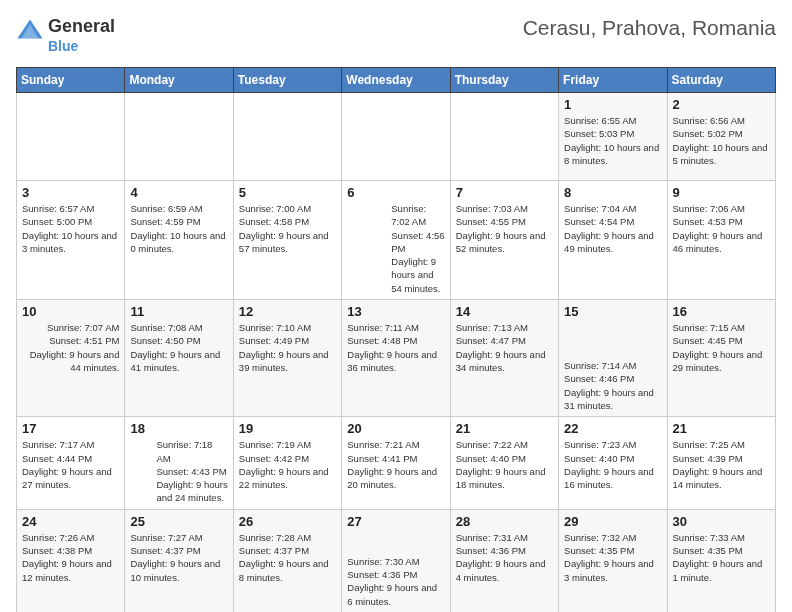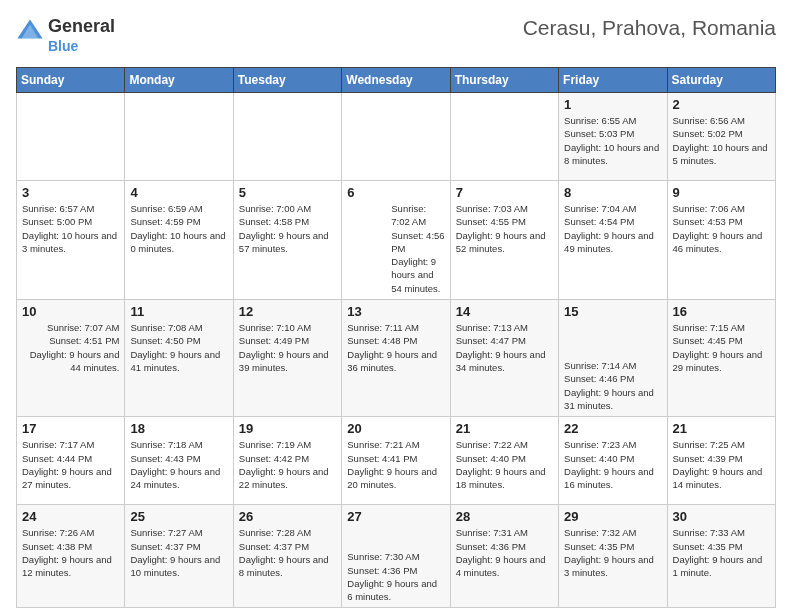--- a/index.html
+++ b/index.html
@@ -230,21 +230,21 @@
       </tr>
       <tr>
         <td>
           <span class="day-num">17</span>
           <div class="day-info" style="white-space: pre-line;">Sunrise: 7:17 AM
 Sunset: 4:44 PM
 Daylight: 9 hours and 27 minutes.</div>
         </td>
         <td>
           <span class="day-num">18</span>
-          <div class="day-info" style="white-space: pre-line;">Sunrise: 7:18 AM
+          <div class="day-info" style="white-space: pre-line; margin-left: 26px;">Sunrise: 7:18 AM
 Sunset: 4:43 PM
 Daylight: 9 hours and 24 minutes.</div>
         </td>
         <td>
           <span class="day-num">19</span>
           <div class="day-info" style="white-space: pre-line;">Sunrise: 7:19 AM
 Sunset: 4:42 PM
 Daylight: 9 hours and 22 minutes.</div>
         </td>
         <td>

